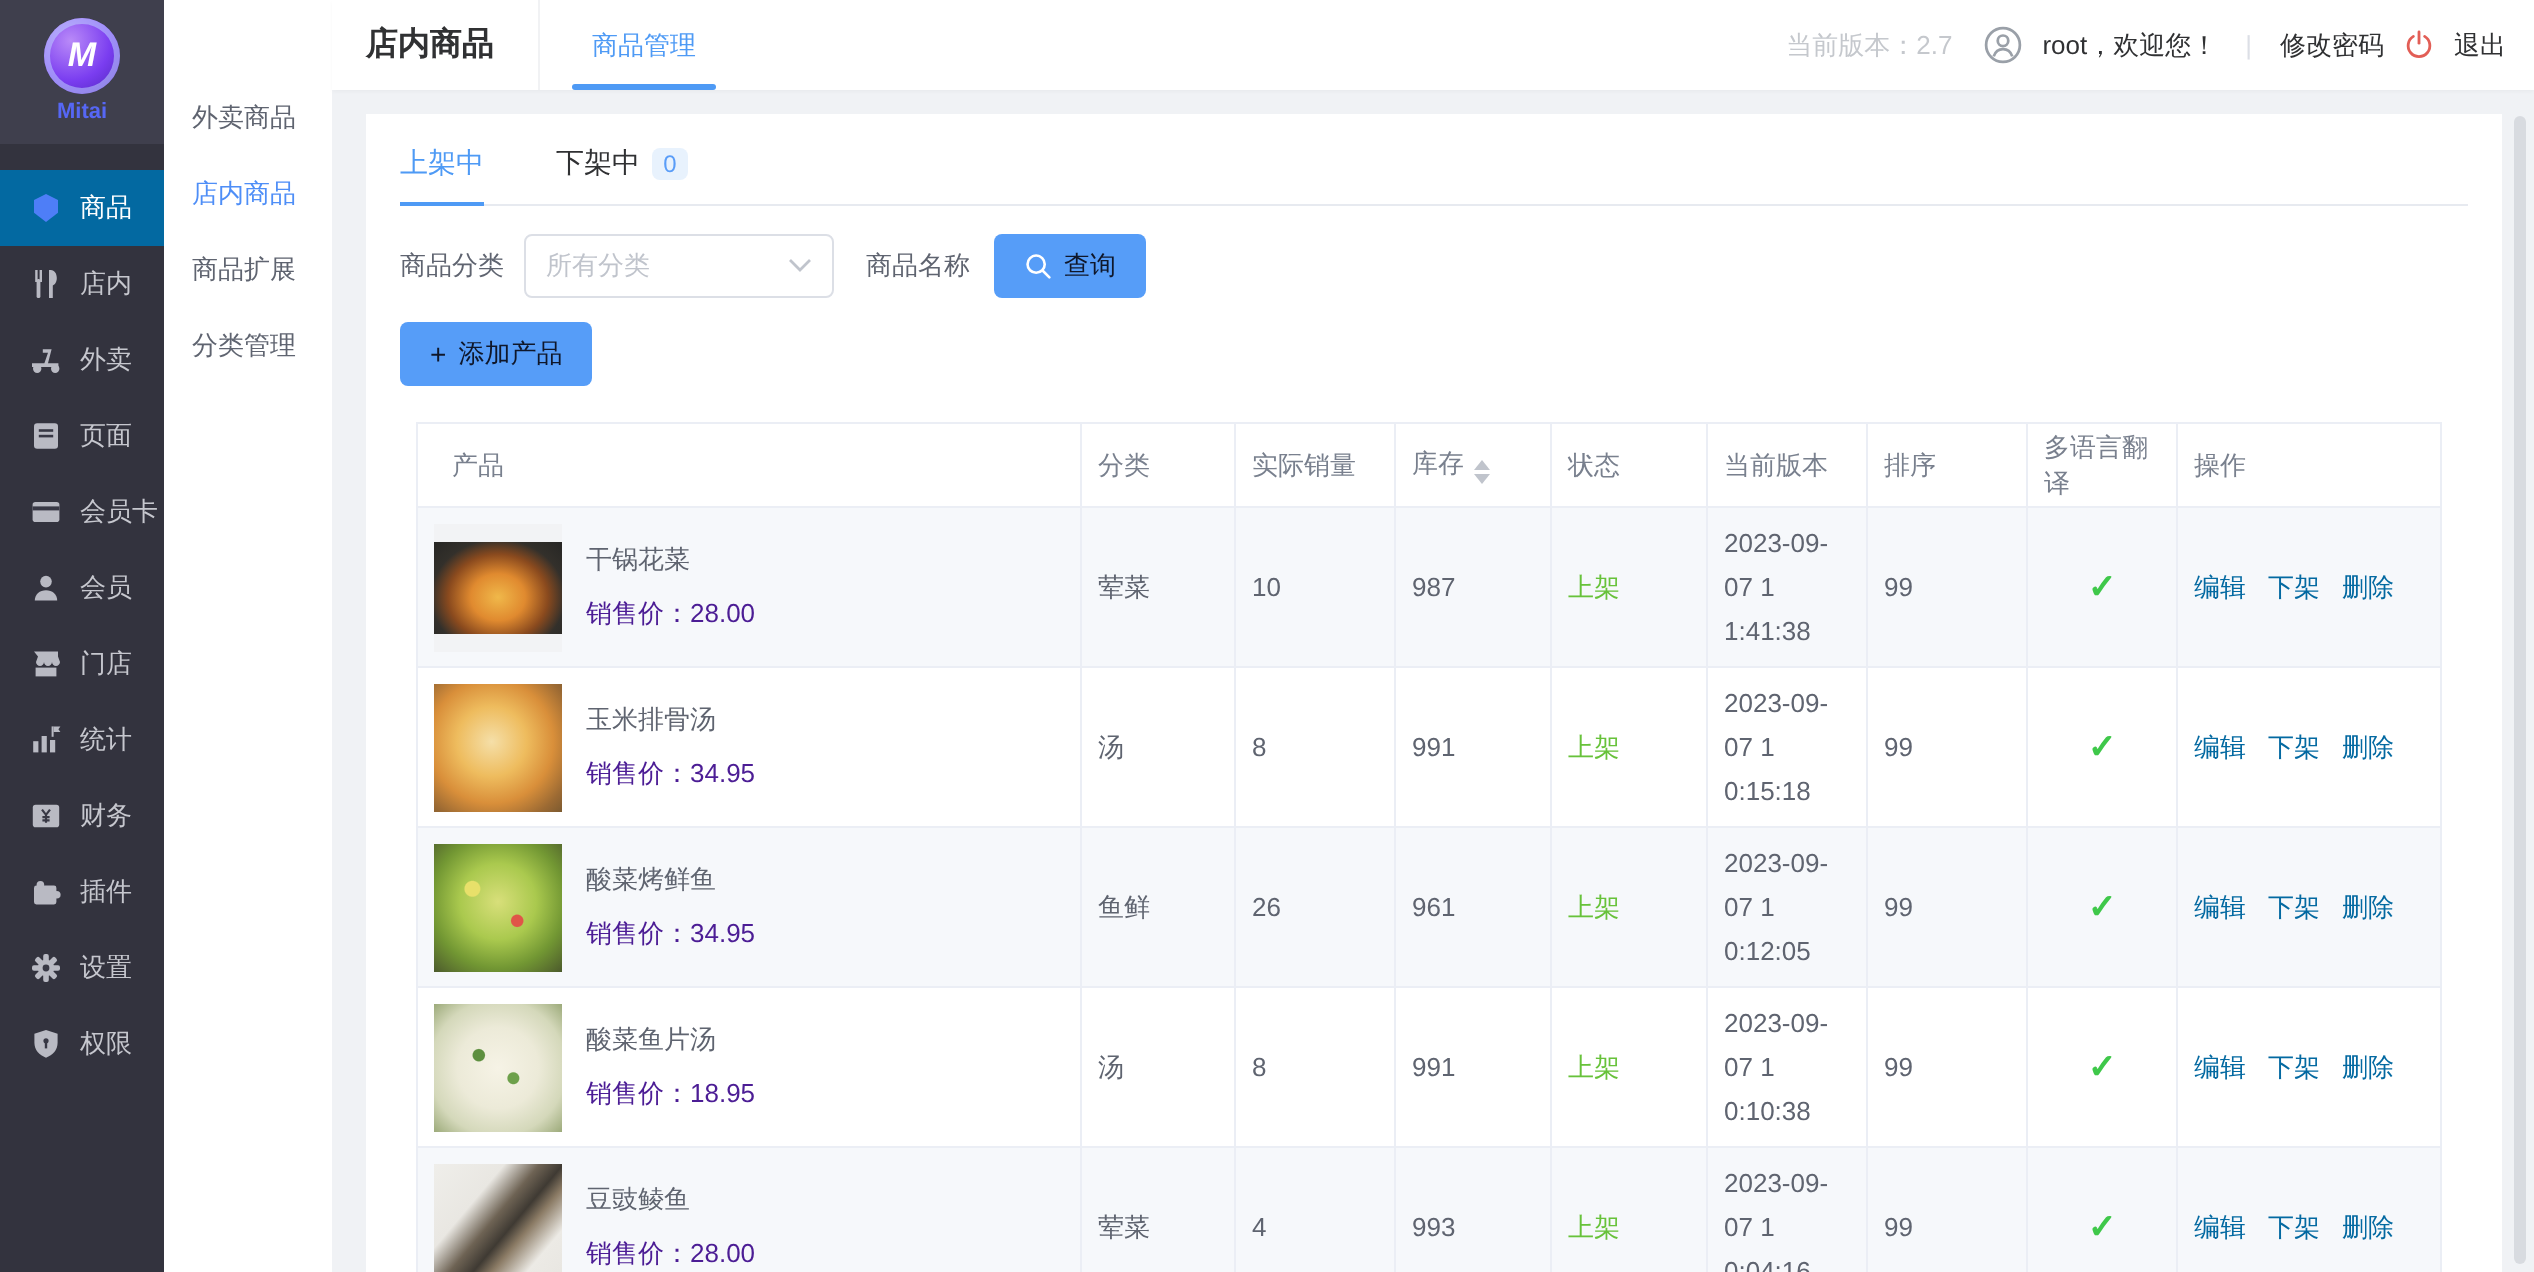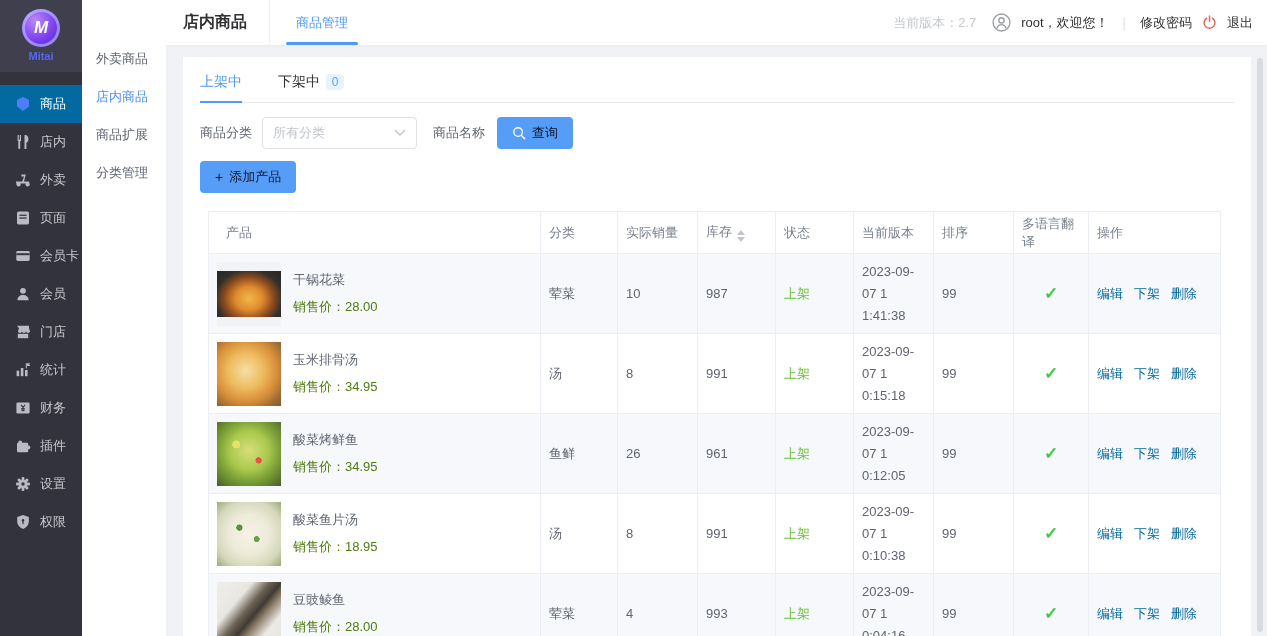--- a/index.html
+++ b/index.html
@@ -95,21 +95,21 @@
   .ph.t3 { background:
       radial-gradient(circle at 30% 35%, #e8e06a 0 6%, transparent 7%),
       radial-gradient(circle at 65% 60%, #e05548 0 5%, transparent 6%),
       radial-gradient(circle at 50% 45%, #d8df7a 0%, #aac94e 40%, #729733 70%, #4c5a2c 100%); }
   .ph.t4 { background:
       radial-gradient(circle at 35% 40%, #5d8f3f 0 5%, transparent 6%),
       radial-gradient(circle at 62% 58%, #6da04a 0 5%, transparent 6%),
       radial-gradient(circle at 50% 50%, #f6f3e6 0%, #ecead8 45%, #d4d8ba 75%, #9caa7a 100%); }
   .ph.t5 { background: linear-gradient(130deg, #efeeea 0%, #e9e7e2 30%, #6e6354 45%, #3f3a33 55%, #8a7a64 63%, #eceae5 78%, #e7e5e0 100%); }
   .prod-name { color:#5f6470; }
-  .prod-price { color:#4d7c0f; margin-top:9px; }
+  .prod-price { color:#4c1d95; margin-top:9px; }
   .status-text { color:#67c23a;text-align:center; }
   .time-line { line-height:22px; }
   .check-cell { text-align:left; padding-left:30px; }
   .check-glyph { color:#3fc84a; font-size:17px; font-weight:bold; }
   .op-link { color:#0369a1; margin-right:11px; cursor:pointer; }
   .caret { display:inline-flex; flex-direction:column; gap:2px; margin-left:5px;
     vertical-align:1px; cursor:pointer; }
   .caret .up { width:0; height:0; border-left:4px solid transparent;
     border-right:4px solid transparent; border-bottom:5px solid #c0c4cc; }
   .caret .down { width:0; height:0; border-left:4px solid transparent;

